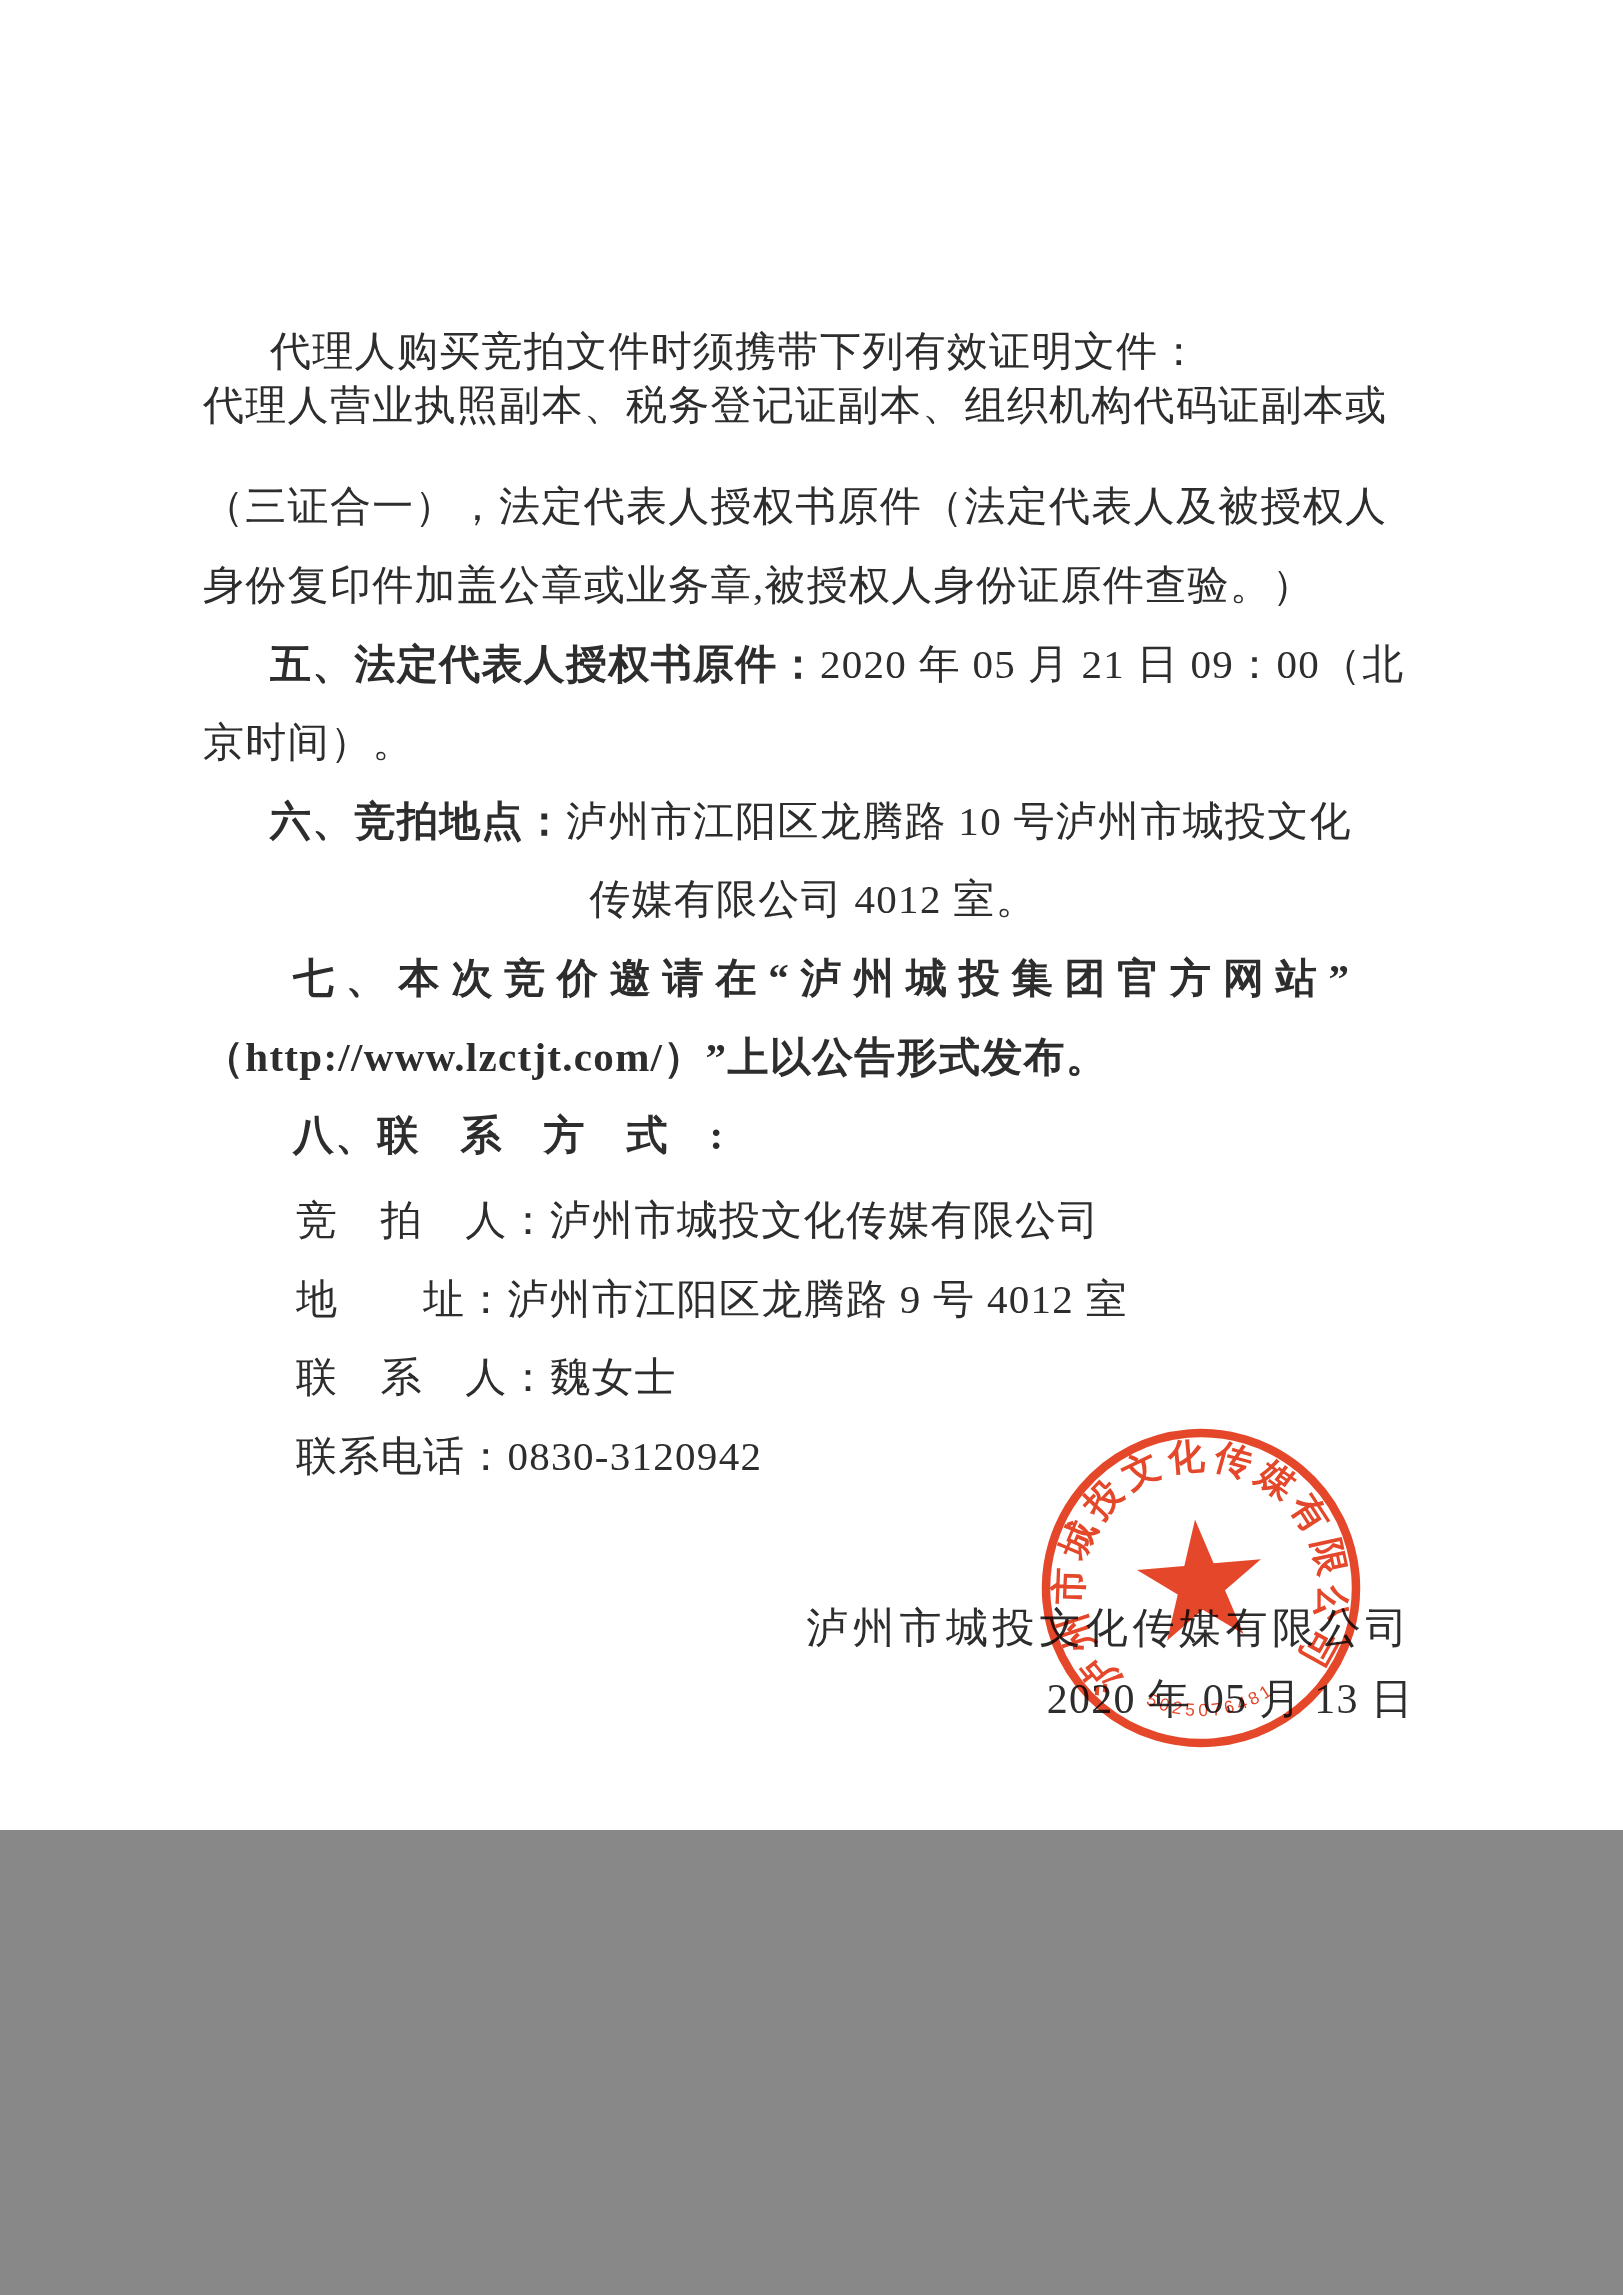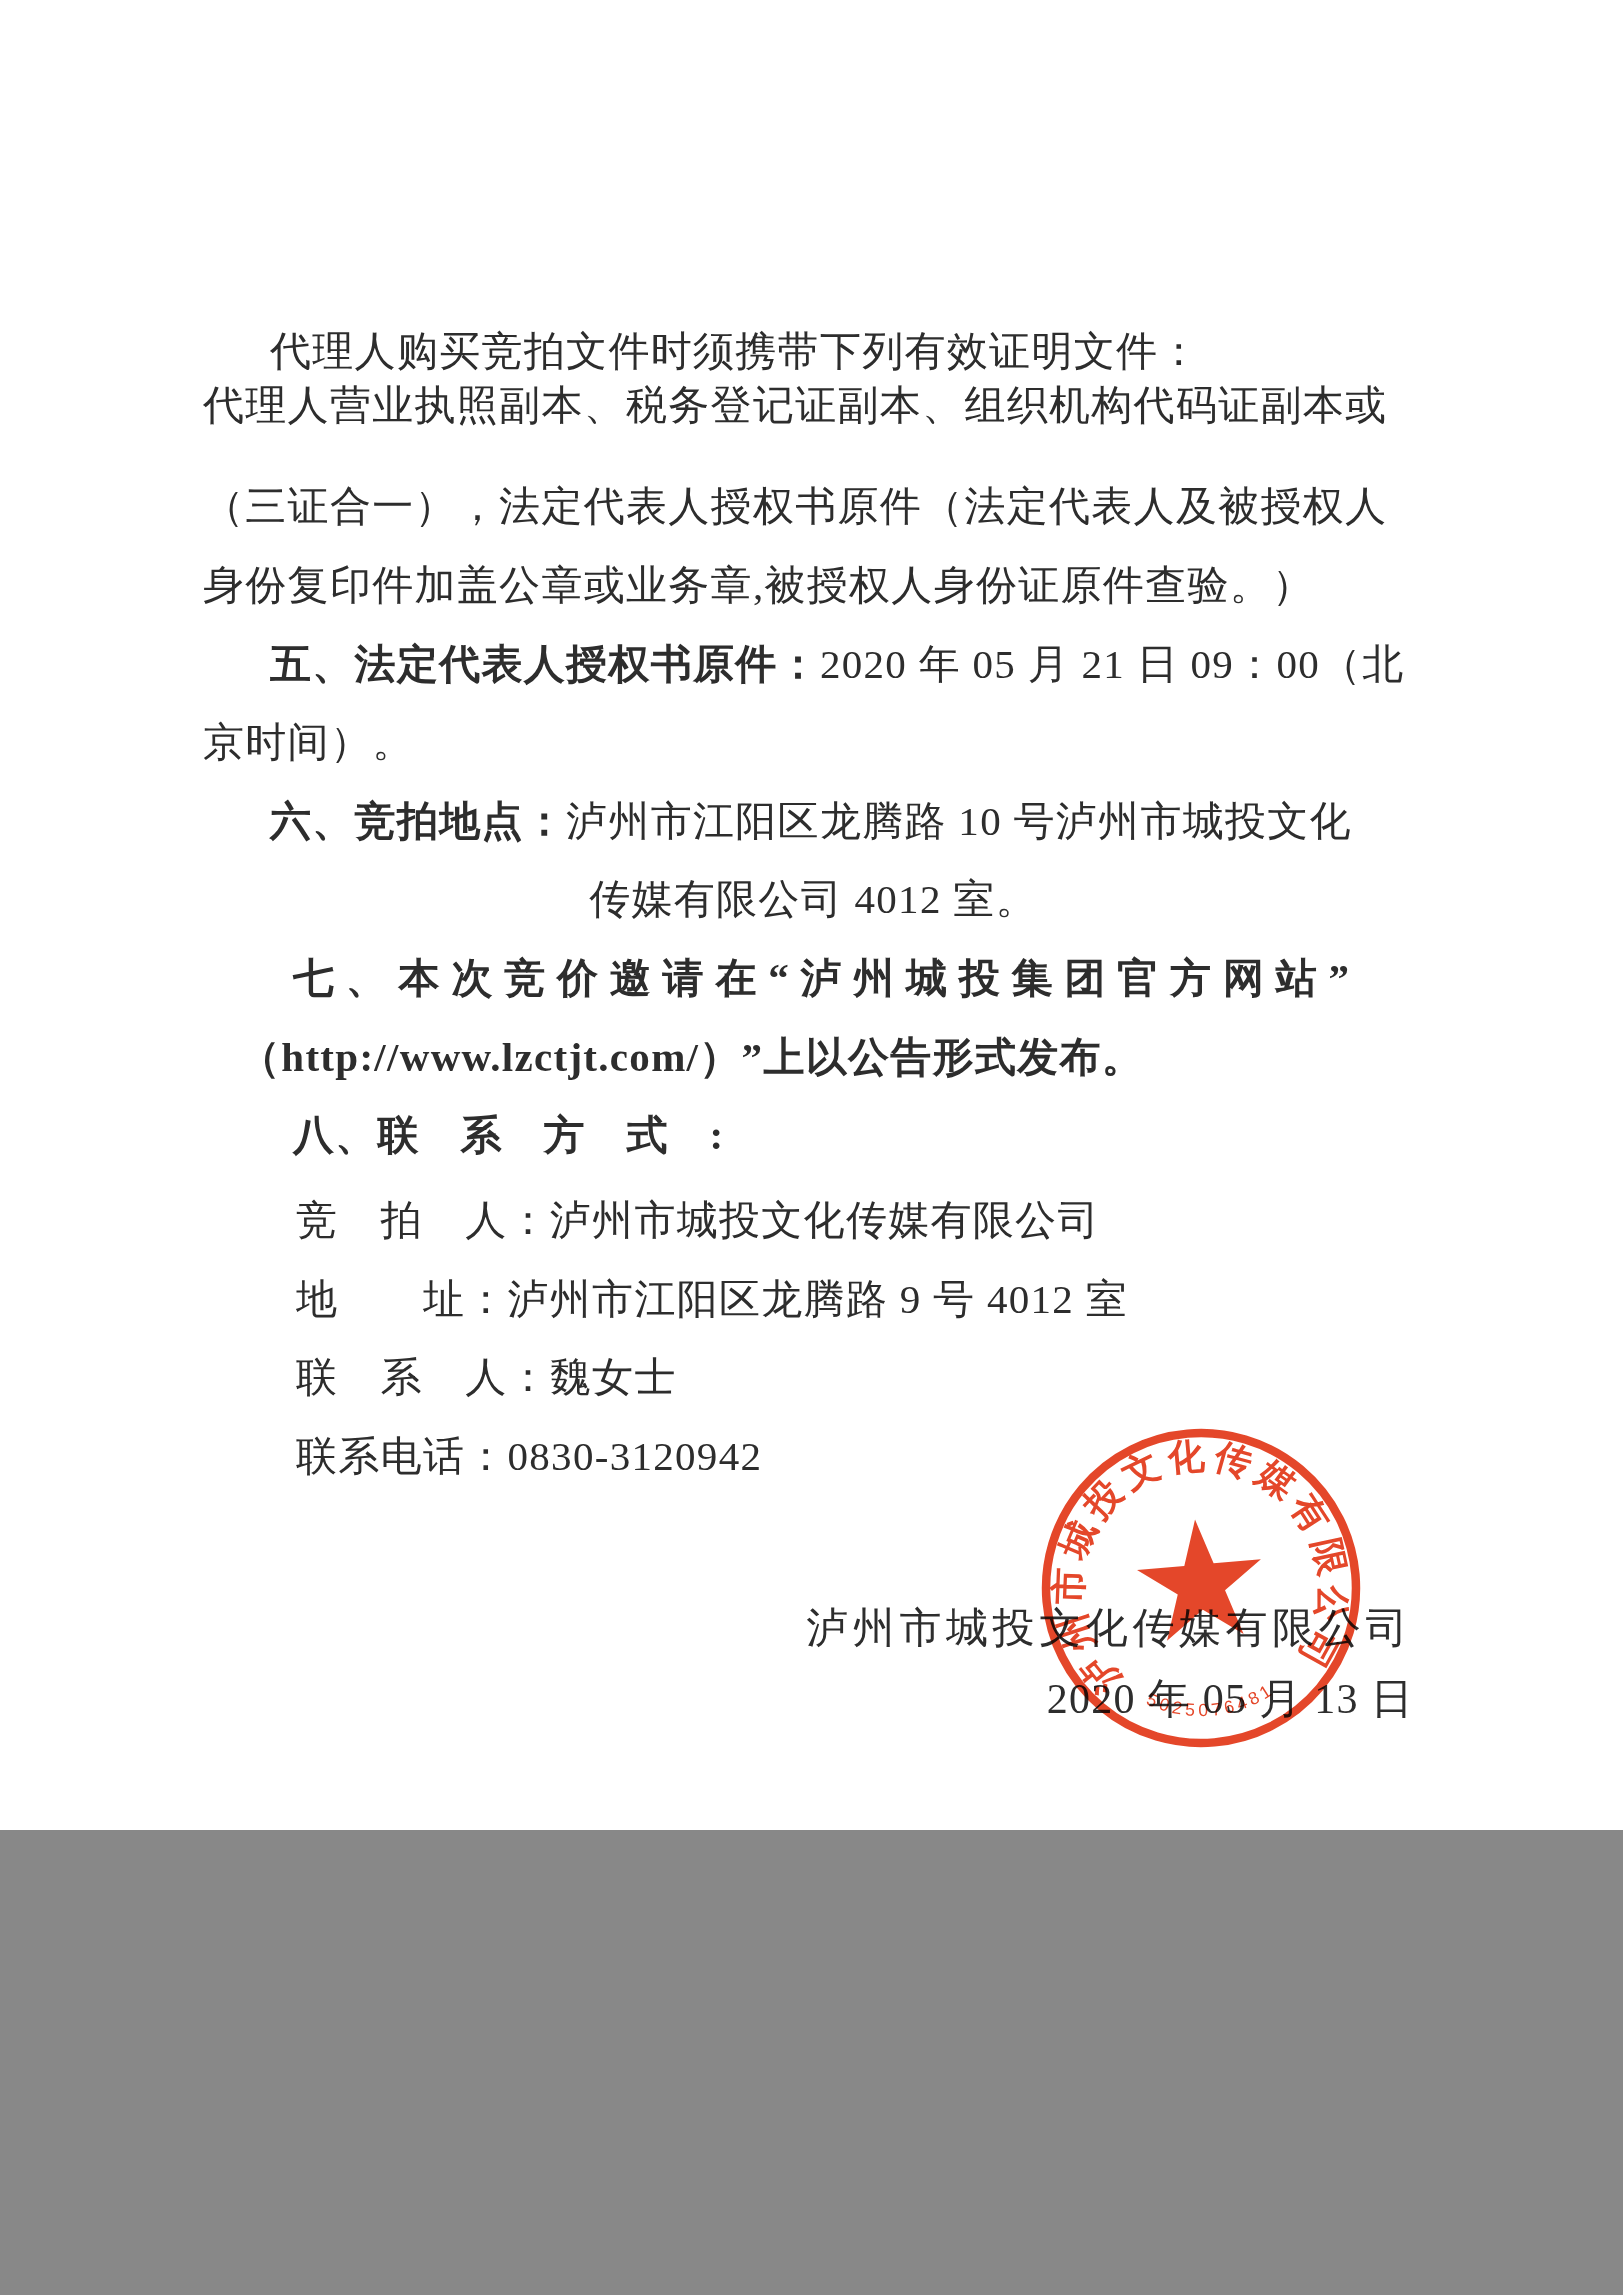--- a/index.html
+++ b/index.html
@@ -60,21 +60,21 @@
   <div id="doc-body">
       <div class="line indent-para" style="top: 326px;"><span class="">代理人购买竞拍文件时须携带下列有效证明文件：</span></div>
       <div class="line" style="top: 380px;"><span class="">代理人营业执照副本、税务登记证副本、组织机构代码证副本或</span></div>
       <div class="line" style="top: 481px;"><span class="">（三证合一），法定代表人授权书原件（法定代表人及被授权人</span></div>
       <div class="line" style="top: 560px;"><span class="">身份复印件加盖公章或业务章,被授权人身份证原件查验。）</span></div>
       <div class="line indent-para" style="top: 639px;"><span class="seg-bold">五、法定代表人授权书原件：</span><span class="">2020 年 05 月 21 日 09：00（北</span></div>
       <div class="line" style="top: 717px;"><span class="">京时间）。</span></div>
       <div class="line indent-para" style="top: 796px;"><span class="seg-bold">六、竞拍地点：</span><span class="">泸州市江阳区龙腾路 10 号泸州市城投文化</span></div>
       <div class="line" style="top: 874px; text-align: center;"><span class="">传媒有限公司 4012 室。</span></div>
       <div class="line indent-para2" style="top: 953px;"><span class="seg-bold sp-wide">七、本次竞价邀请在“泸州城投集团官方网站”</span></div>
-      <div class="line" style="top: 1032px; margin-left: 36px;"><span class="seg-bold">（http://www.lzctjt.com/）”上以公告形式发布。</span></div>
+      <div class="line" style="top: 1032px;"><span class="seg-bold">（http://www.lzctjt.com/）”上以公告形式发布。</span></div>
       <div class="line indent-para2" style="top: 1110px;"><span class="seg-bold">八、</span><span class="seg-bold sp-xwide">联系方式:</span></div>
       <div class="line indent-contact" style="top: 1195px;"><span class="">竞　拍　人：泸州市城投文化传媒有限公司</span></div>
       <div class="line indent-contact" style="top: 1274px;"><span class="">地　　址：泸州市江阳区龙腾路 9 号 4012 室</span></div>
       <div class="line indent-contact" style="top: 1352px;"><span class="">联　系　人：魏女士</span></div>
       <div class="line indent-contact" style="top: 1431px;"><span class="">联系电话：0830-3120942</span></div>
     </div>
 
   <div class="sig-company">泸州市城投文化传媒有限公司</div>
 
   <div class="sig-date">2020 年 05 月 13 日</div>

